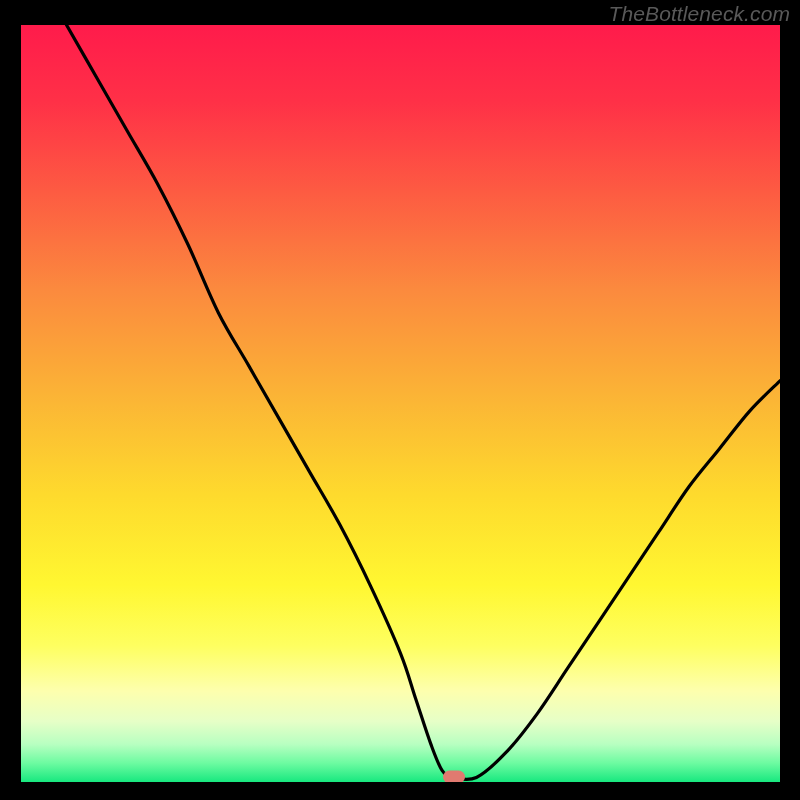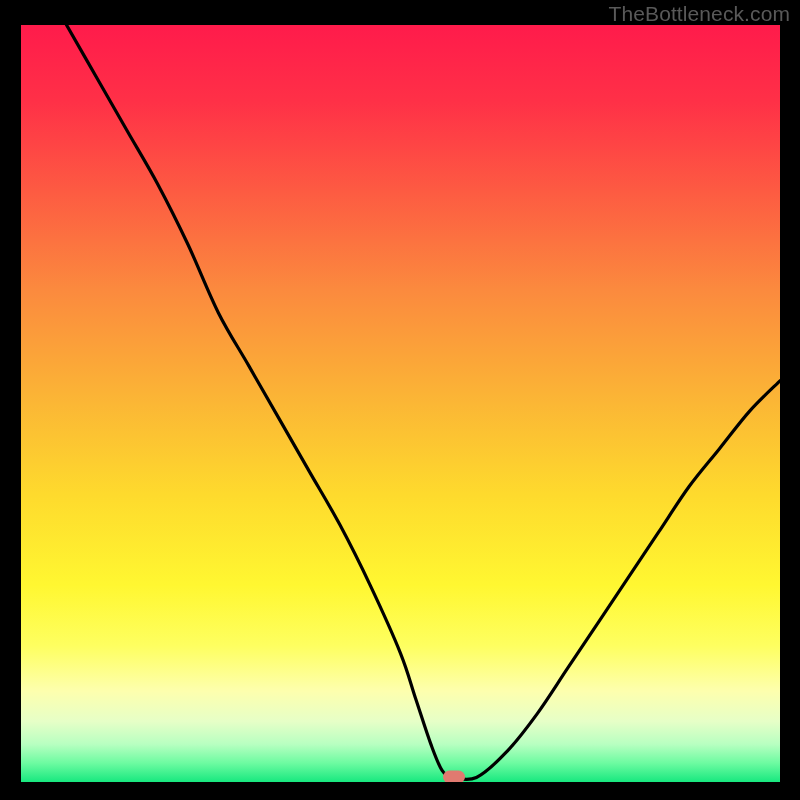--- a/index.html
+++ b/index.html
@@ -9,20 +9,21 @@
     height: 800px;
     background: #000;
     font-family: Arial, Helvetica, sans-serif;
     overflow: hidden;
   }
   .frame {
     position: relative;
     width: 800px;
     height: 800px;
     background: #000;
+    font-style: italic;
   }
   .attribution {
     position: absolute;
     top: 2px;
     right: 10px;
     color: #595959;
     font-size: 21px;
     font-weight: 400;
     letter-spacing: 0.1px;
     z-index: 10;

